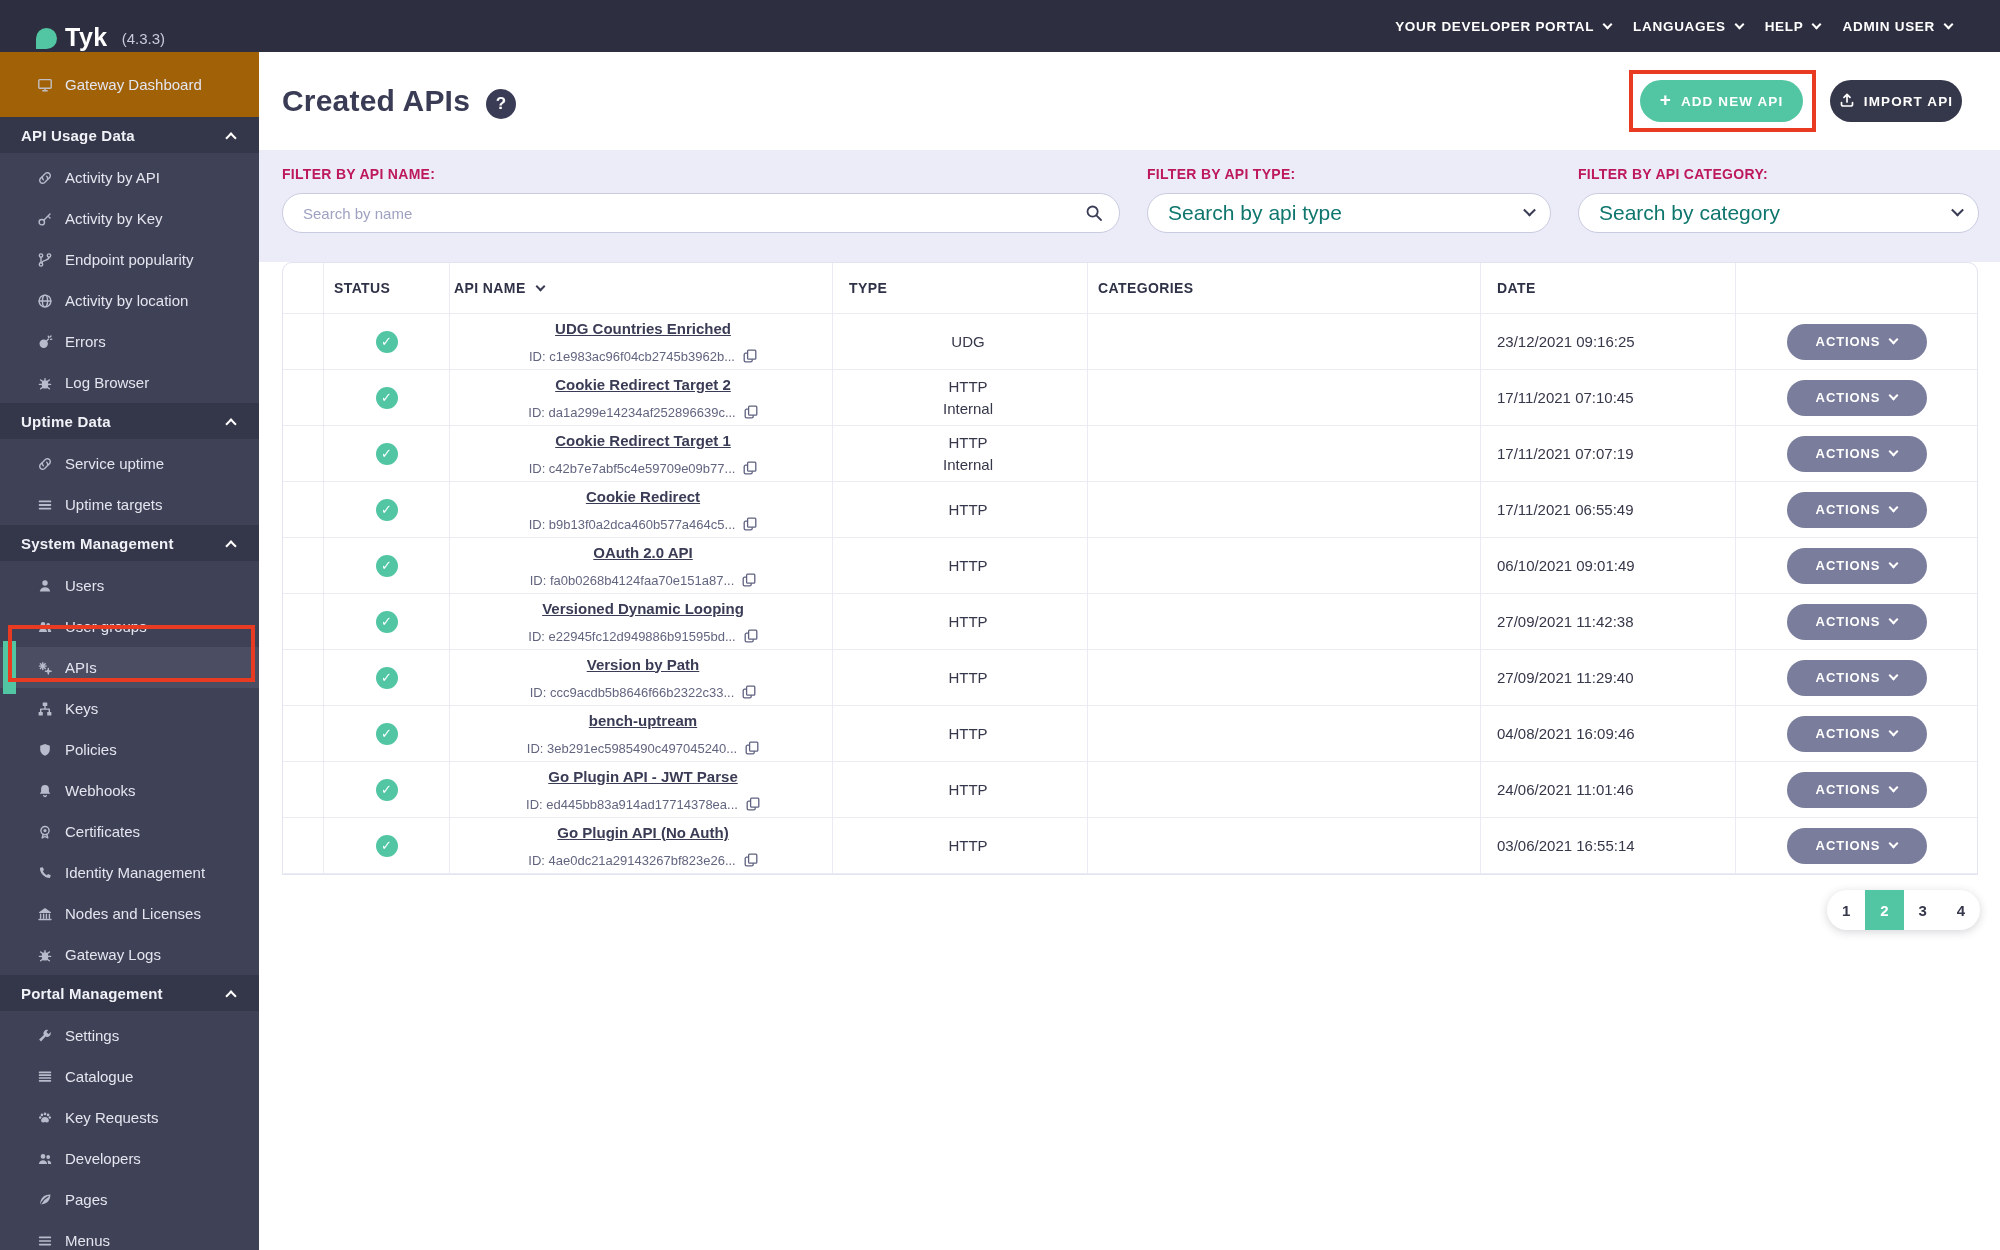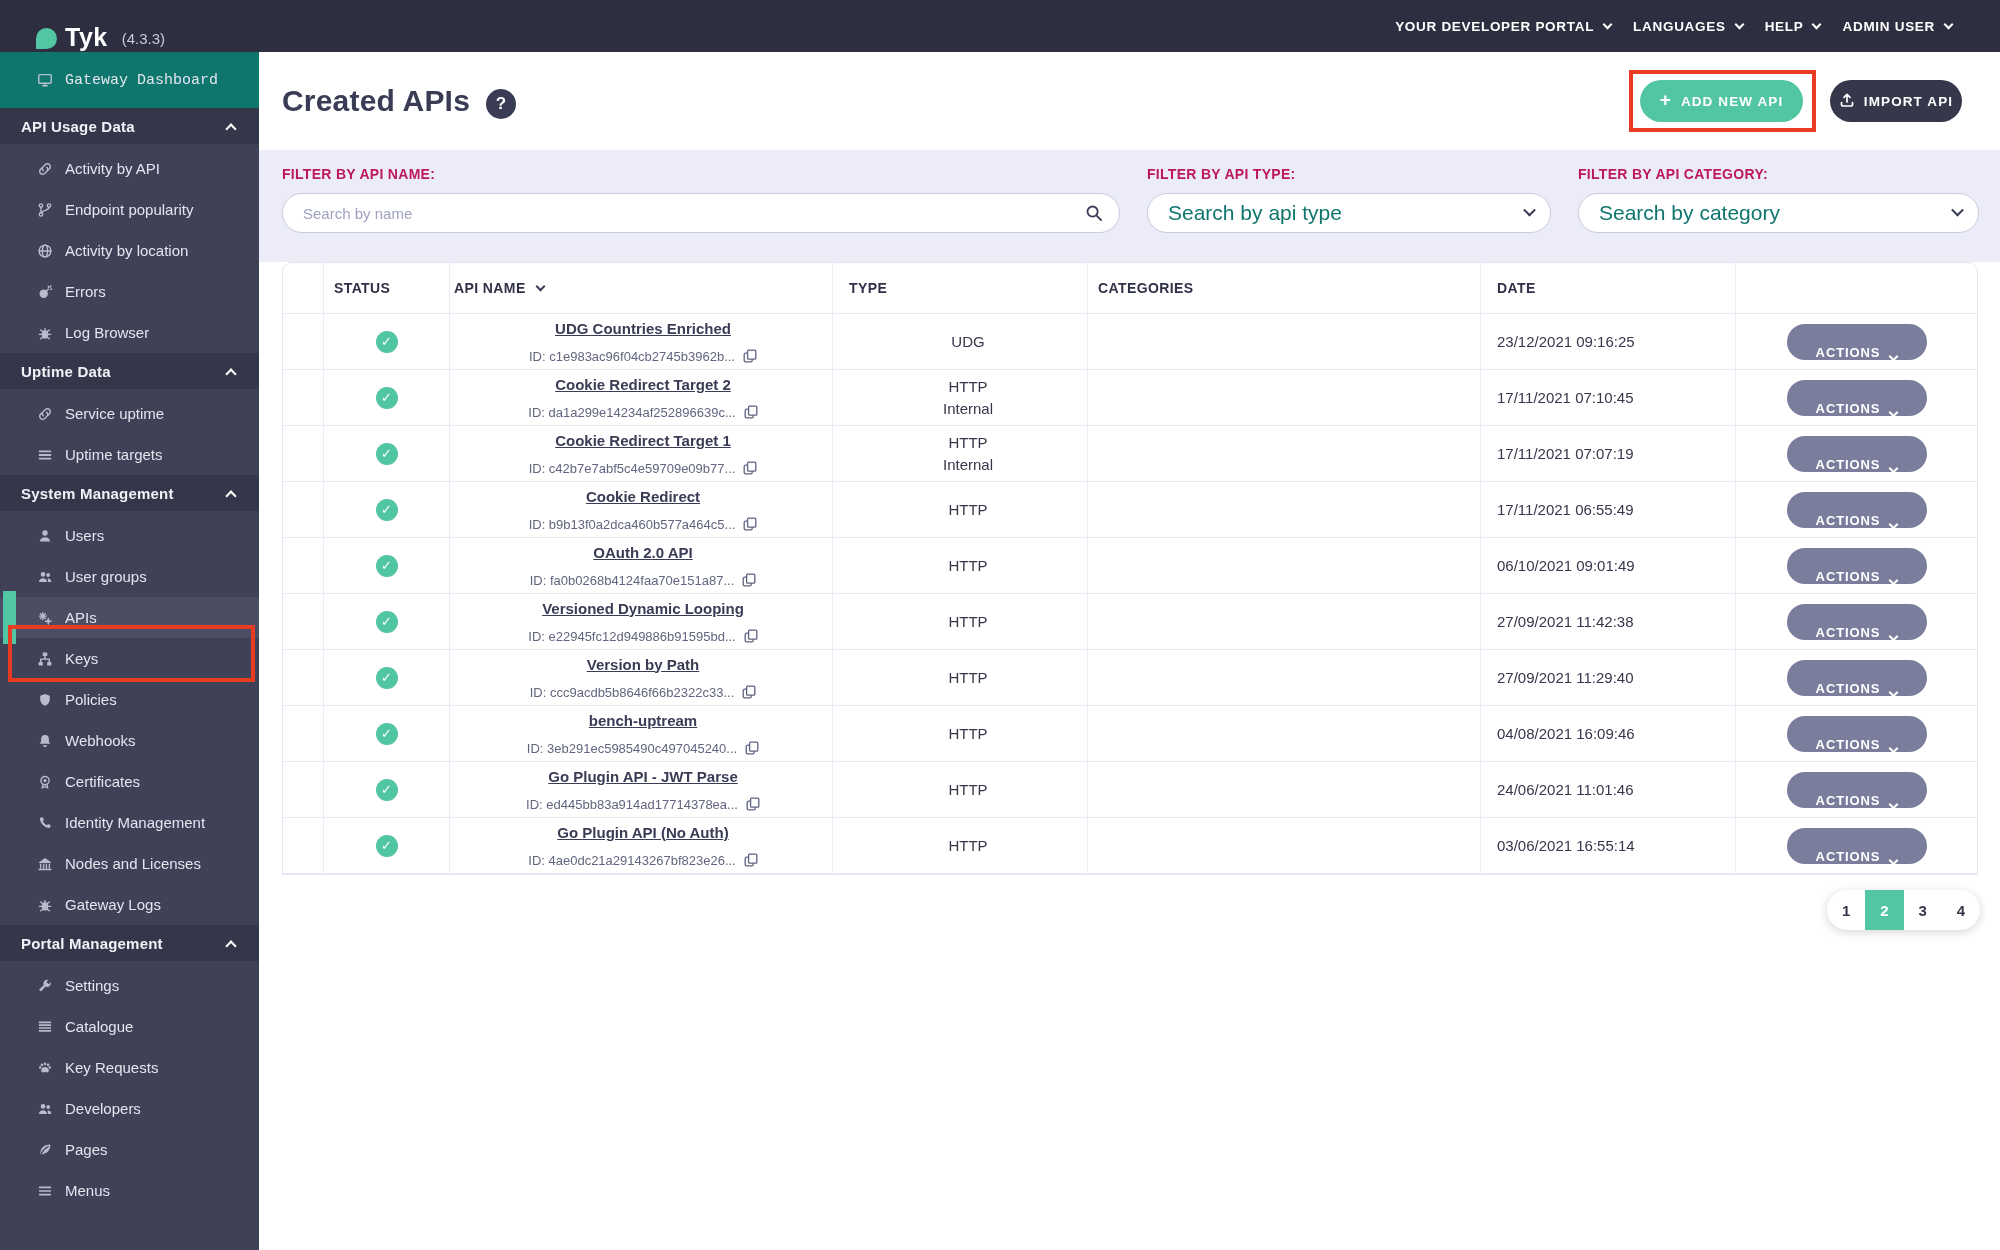--- a/index.html
+++ b/index.html
@@ -21,21 +21,21 @@
   .topmenu { margin-left:auto; display:flex; gap:22px; align-items:center; padding-right:12px; }
   .menu-item { display:flex; align-items:center; gap:10px; color:#fff; font-size:13.5px; font-weight:700; letter-spacing:.7px; cursor:pointer; }
   .chev { width:7px; height:7px; border-right:2px solid currentColor; border-bottom:2px solid currentColor;
           transform:rotate(45deg); margin-top:-4px; }
 
   
   .sidebar { position:absolute; left:0; top:52px; width:259px; height:1198px; background:#3F4156; overflow:hidden; z-index:2; }
   .side-item { height:41px; display:flex; align-items:center; padding-left:36px; gap:11px;
                color:#E4E5EF; font-size:15px; cursor:pointer; position:relative; }
   .side-item .icon { width:18px; display:flex; justify-content:center; align-items:center; opacity:.9; }
-  .side-item.gateway { height:56px; background:#0f766e;font-family:Liberation Mono, monospace; }
+  .side-item.gateway { height:65px; background:#a16207; }
   .side-section { height:36px; background:#343649; display:flex; align-items:center; justify-content:space-between;
                   padding:0 24px 0 21px; color:#F1F2F8; font-size:15px; font-weight:600; letter-spacing:.2px; cursor:pointer; }
   .side-group { padding-top:4px; }
   .side-item.active { background:#4B4D63; }
   .side-item.active::before { content:""; position:absolute; left:3px; top:-6px; bottom:-6px; width:13px; background:#52C6A2; }
   .chev-up { width:8px; height:8px; border-left:2px solid #fff; border-top:2px solid #fff; transform:rotate(45deg); margin-top:5px; }
 
   
   .annot { position:absolute; border:4px solid #E83B22; pointer-events:none; z-index:10; }
   .annot-sidebar { left:8px; top:625px; width:247px; height:57px; }
@@ -86,21 +86,21 @@
                   display:flex; align-items:center; justify-content:center; }
   .cell-name { flex-direction:column; align-items:flex-start; justify-content:center; padding-left:4px; gap:12px; }
   .api-link { font-size:15px; font-weight:600; color:#3A3C55; text-decoration:underline; cursor:pointer; }
   .api-id { font-size:13px; color:#62657F; display:flex; align-items:center; gap:8px; }
   .copy-ic { display:flex; cursor:pointer; }
   .cell-type { flex-direction:column; align-items:flex-start; justify-content:center; padding-left:16px;
                font-size:15px; color:#35374A; line-height:22px; }
   .cell-date { padding-left:16px; font-size:15px; color:#35374A; }
   .cell-actions { justify-content:center; }
   .actions-btn { width:140px; height:36px; border-radius:18px; background:#7A7E9C; border:none; color:#fff; font-size:13px;
-                 font-weight:700; letter-spacing:.9px; display:flex; align-items:flex-end; justify-content:center; gap:10px;
+                 font-weight:700; letter-spacing:.9px; display:flex; align-items:center; justify-content:center; gap:10px;
                  font-family:inherit; cursor:pointer; }
   .chev-w { width:7px; height:7px; border-right:2px solid #fff; border-bottom:2px solid #fff; transform:rotate(45deg); margin-top:-4px; }
 
   
   .pagewrap { display:flex; justify-content:flex-end; padding:15px 20px 0 0; }
   .pagination { width:153px; height:40px; background:#fff; border-radius:20px; box-shadow:0 2px 10px rgba(45,47,64,.20);
                 display:flex; overflow:hidden; }
   .page { flex:1; display:flex; align-items:center; justify-content:center; font-size:15px; font-weight:700; color:#35374A; cursor:pointer; }
   .page.active { background:#52C6A2; color:#fff; }
 </style>
@@ -149,20 +149,29 @@
     </div>
     <div class="side-group">
       <div class="side-item">
         <span class="icon">
           <svg width="16" height="16" viewBox="0 0 16 16" fill="none" stroke="#C6C9D8" stroke-width="1.4" stroke-linecap="round" stroke-linejoin="round">
             <path d="M6.3 9.7a3 3 0 0 1 0-4.2l1.6-1.6a3 3 0 1 1 4.2 4.2l-.9.9"></path>
             <path d="M9.7 6.3a3 3 0 0 1 0 4.2l-1.6 1.6a3 3 0 1 1-4.2-4.2l.9-.9"></path>
           </svg>
         </span>
         <span>Activity by API</span>
+      </div>
+      <div class="side-item">
+        <span class="icon">
+          <svg width="16" height="16" viewBox="0 0 16 16" fill="none" stroke="#C6C9D8" stroke-width="1.4" stroke-linecap="round" stroke-linejoin="round">
+            <circle cx="4.8" cy="11.2" r="2.7"></circle>
+            <path d="M7 9l6-6M11 5l2 2"></path>
+          </svg>
+        </span>
+        <span>Activity by Key</span>
       </div>
       <div class="side-item">
         <span class="icon">
           <svg width="16" height="16" viewBox="0 0 16 16" fill="none" stroke="#C6C9D8" stroke-width="1.4" stroke-linecap="round" stroke-linejoin="round">
             <circle cx="4" cy="3.6" r="1.7"></circle>
             <circle cx="12" cy="3.6" r="1.7"></circle>
             <circle cx="4" cy="12.4" r="1.7"></circle>
             <path d="M4 5.3v5.4M12 5.3c0 3.6-6 2.6-7 5.2"></path>
           </svg>
         </span>

